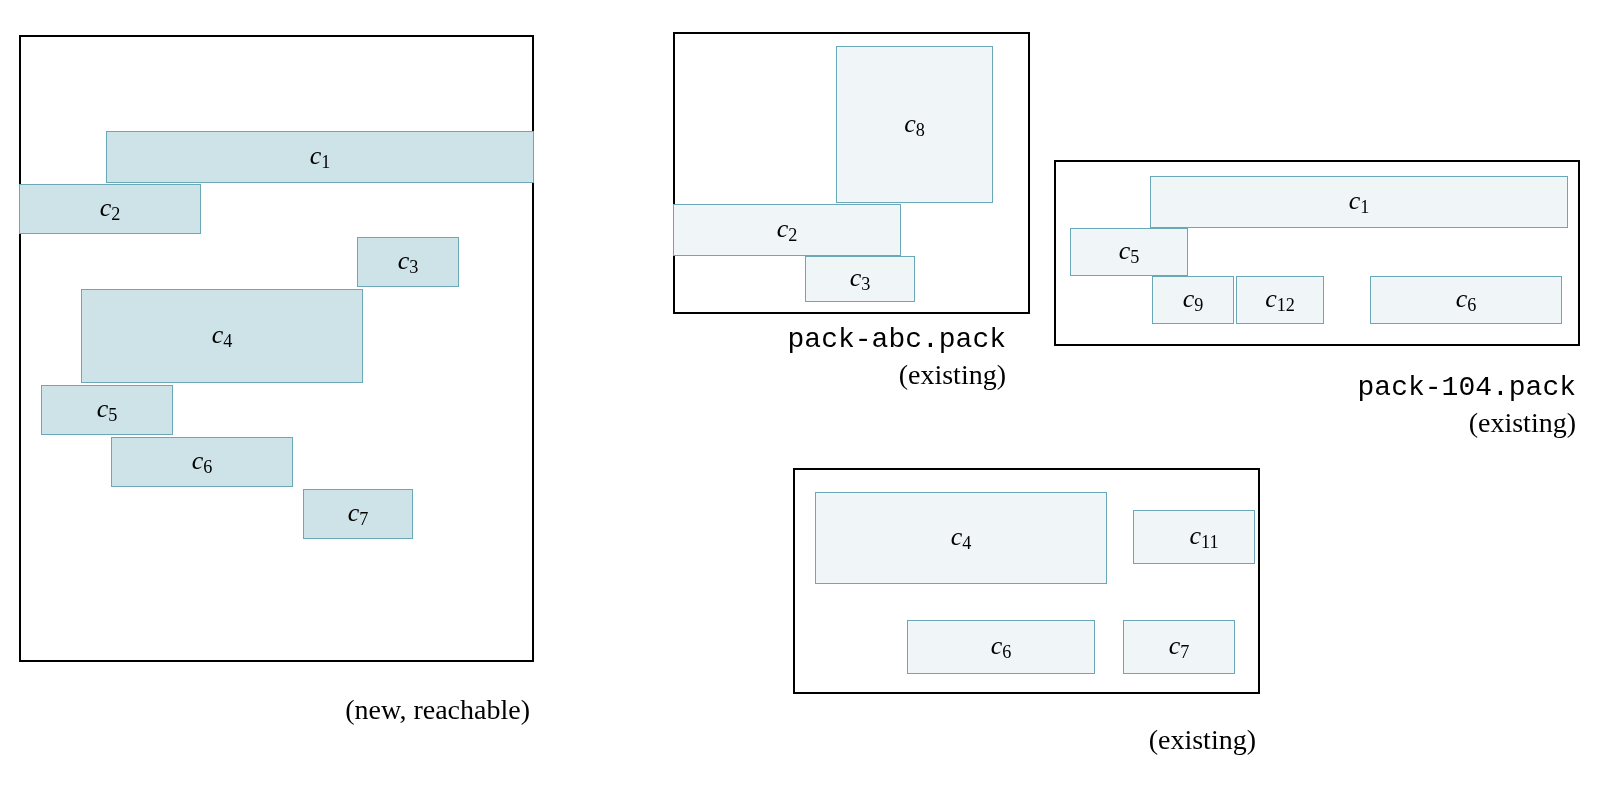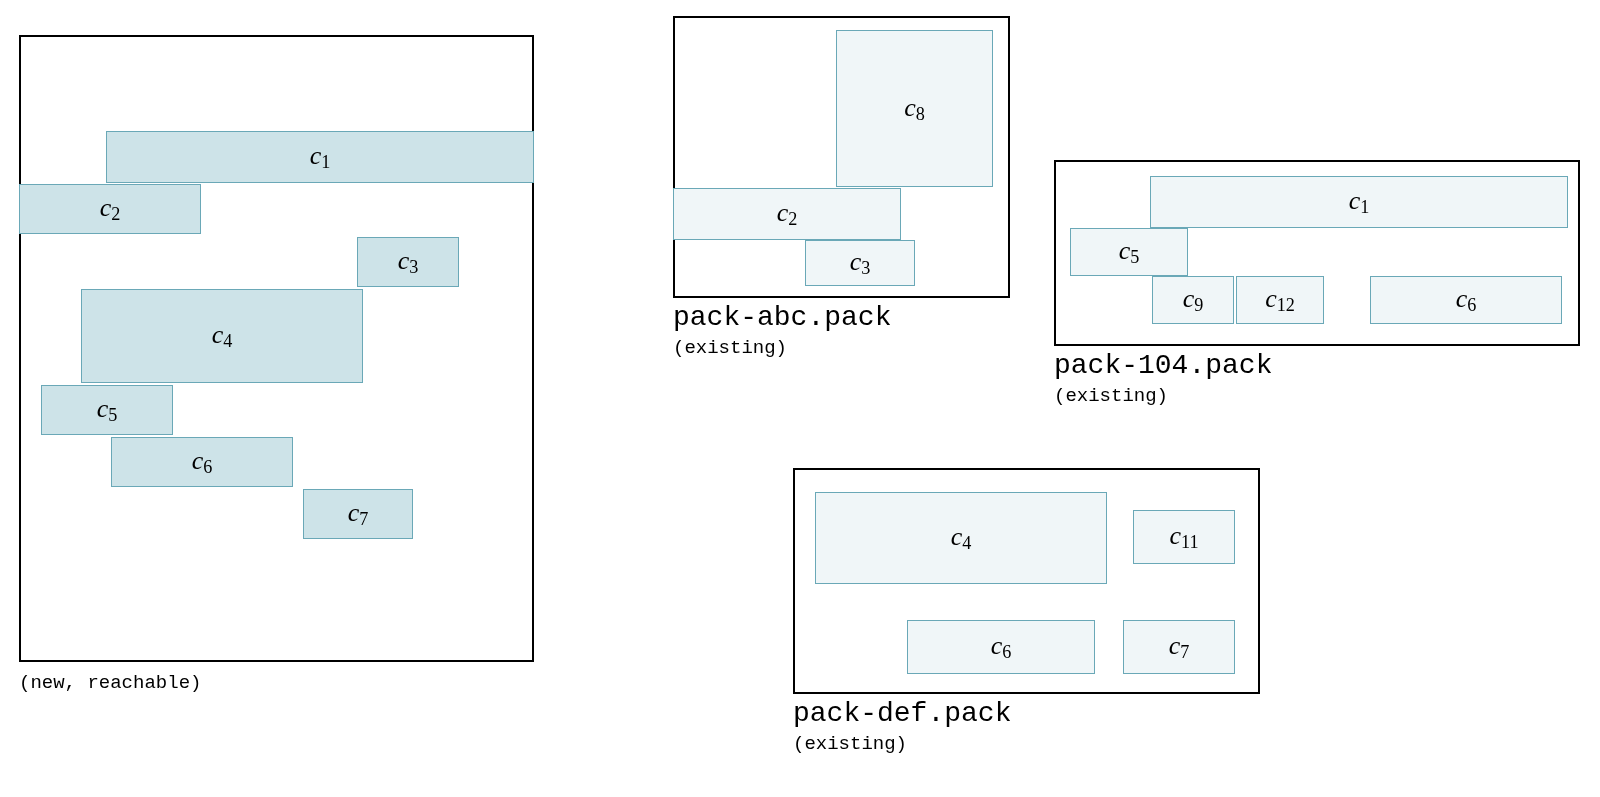--- a/index.html
+++ b/index.html
@@ -30,30 +30,31 @@
   .chunk.dark { background: #cde3e8; }
   .chunk.light { background: #f0f6f8; }
   .sub {
     font-size: 0.7em;
     vertical-align: -0.2em;
     font-style: normal;
   }
   .caption {
     position: absolute;
     width: 100%;
-    text-align: left;
+    text-align: right;
     font-size: 26px;
+    margin-top: 22px;
   }
   .caption .filename {
     font-family: "Courier New", Courier, monospace;
     font-size: 28px;
   }
   .caption .status {
-    font-family: Liberation Mono, monospace;
-    font-size: 19px;
+    font-family: Liberation Serif, serif;
+    font-size: 28px;
     margin-top: 4px;
   }
 </style>
 </head>
 <body>
 
 <div class="canvas">
 
   <div class="pack-box" style="left:19px; top:35px; width:511px; height:623px;">
     <div class="chunk dark" style="left:85px; top:94px; width:426px; height:50px;">
@@ -75,21 +76,21 @@
       <span><span>c</span><span class="sub">6</span></span>
     </div>
     <div class="chunk dark" style="left:282px; top:452px; width:108px; height:48px;">
       <span><span>c</span><span class="sub">7</span></span>
     </div>
   </div>
   <div class="caption" style="left:19px; top:668px; width:511px;">
     <div class="status">(new, reachable)</div>
   </div>
 
-  <div class="pack-box" style="left:673px; top:16px; width:333px; height:278px;">
+  <div class="pack-box" style="left:673px; top:32px; width:333px; height:278px;padding-left:20px;">
     <div class="chunk light" style="left:161px; top:12px; width:155px; height:155px;">
       <span><span>c</span><span class="sub">8</span></span>
     </div>
     <div class="chunk light" style="left:-2px; top:170px; width:226px; height:50px;">
       <span><span>c</span><span class="sub">2</span></span>
     </div>
     <div class="chunk light" style="left:130px; top:222px; width:108px; height:44px;">
       <span><span>c</span><span class="sub">3</span></span>
     </div>
   </div>
@@ -117,28 +118,27 @@
   </div>
   <div class="caption" style="left:1054px; top:350px; width:522px;">
     <div class="filename">pack-104.pack</div>
     <div class="status">(existing)</div>
   </div>
 
   <div class="pack-box" style="left:793px; top:468px; width:463px; height:222px;">
     <div class="chunk light" style="left:20px; top:22px; width:290px; height:90px;">
       <span><span>c</span><span class="sub">4</span></span>
     </div>
-    <div class="chunk light" style="left:338px; top:40px; width:100px; height:52px;">
+    <div class="chunk light" style="left:338px; top:40px; width:100px; height:52px;padding-left:20px;">
       <span><span>c</span><span class="sub">11</span></span>
     </div>
     <div class="chunk light" style="left:112px; top:150px; width:186px; height:52px;">
       <span><span>c</span><span class="sub">6</span></span>
     </div>
     <div class="chunk light" style="left:328px; top:150px; width:110px; height:52px;">
       <span><span>c</span><span class="sub">7</span></span>
     </div>
   </div>
   <div class="caption" style="left:793px; top:698px; width:463px;">
-    <div class="filename">pack-def.pack</div>
     <div class="status">(existing)</div>
   </div>
 
 </div>
 
 </body></html>

